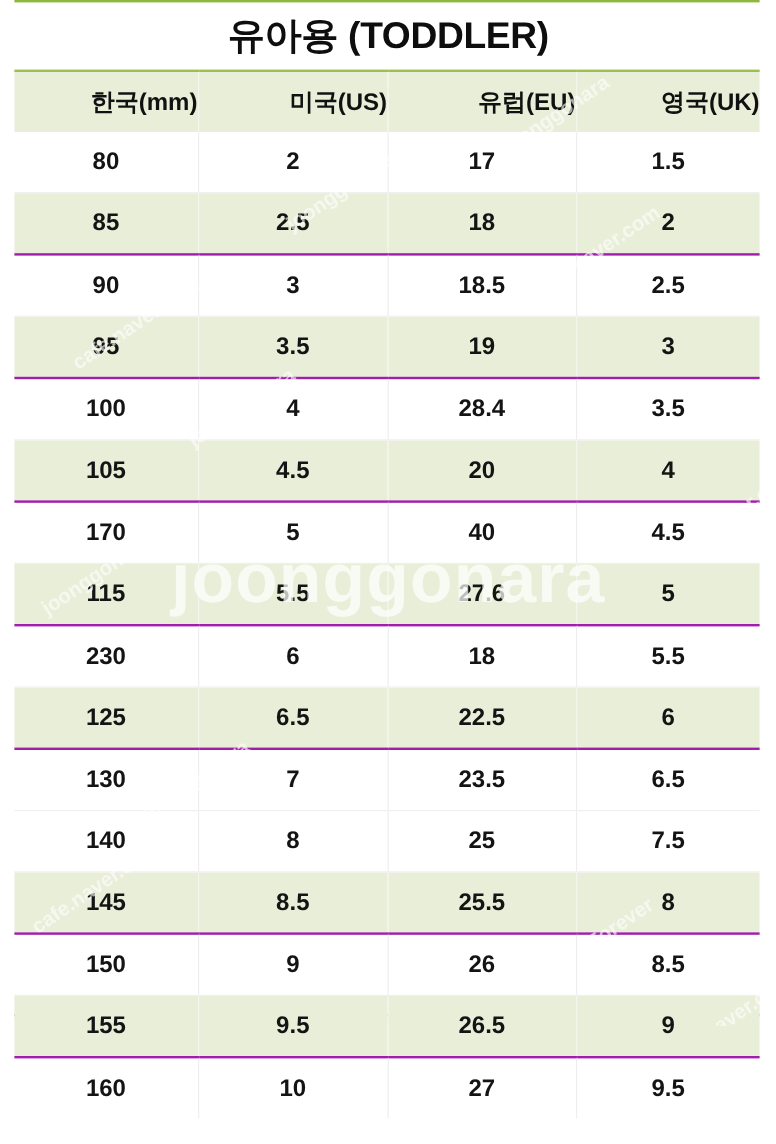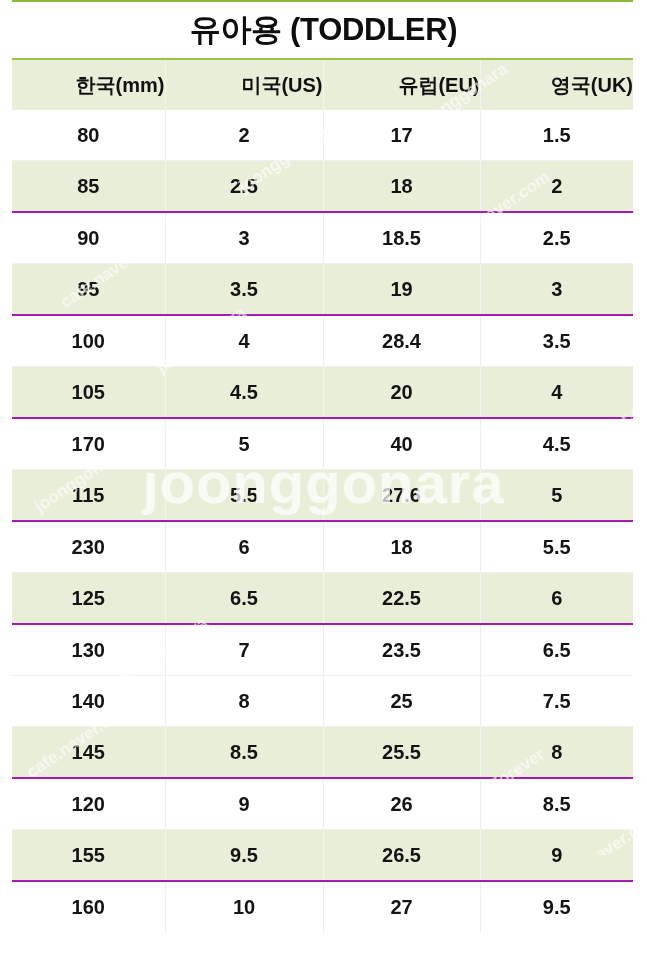--- a/index.html
+++ b/index.html
@@ -257,21 +257,21 @@
             <td>25</td>
             <td>7.5</td>
           </tr>
           <tr class="alt">
             <td>145</td>
             <td>8.5</td>
             <td>25.5</td>
             <td>8</td>
           </tr>
           <tr>
-            <td>120</td>
+            <td>150</td>
             <td>9</td>
             <td>26</td>
             <td>8.5</td>
           </tr>
           <tr class="alt">
             <td>155</td>
             <td>9.5</td>
             <td>26.5</td>
             <td>9</td>
           </tr>

